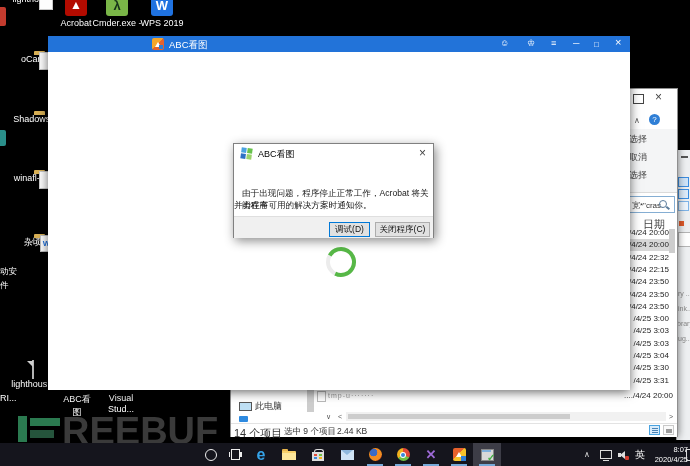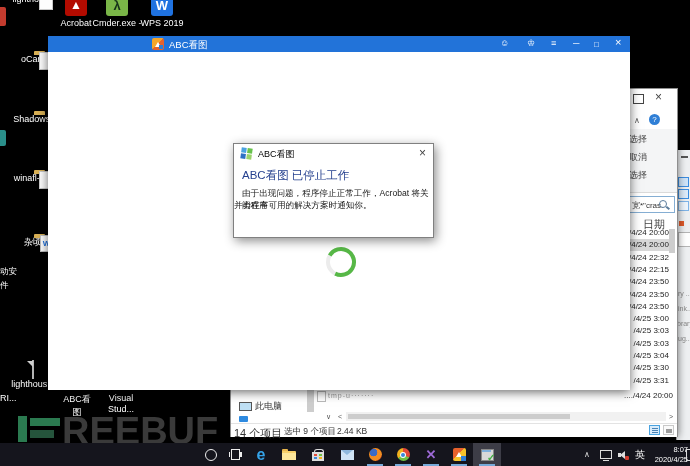--- a/index.html
+++ b/index.html
@@ -219,23 +219,26 @@
     <div class="abs" style="left:0;top:0;width:100%;height:19px;background:#fff;">
       <span class="abs" style="left:7px;top:4px;width:11px;height:11px;transform:rotate(8deg);">
         <span class="abs" style="left:0;top:0;width:5px;height:5px;background:#4aa3e0;"></span>
         <span class="abs" style="left:6px;top:0;width:5px;height:5px;background:#67c24c;"></span>
         <span class="abs" style="left:0;top:6px;width:5px;height:5px;background:#2e71c4;"></span>
         <span class="abs" style="left:6px;top:6px;width:5px;height:5px;background:#9bd36a;"></span>
       </span>
       <span class="abs" style="left:24px;top:4px;font-size:9px;color:#000;">ABC看图</span>
       <span class="abs" style="right:7px;top:2px;font-size:12px;color:#444;">×</span>
     </div>
-    <div class="abs" style="left:8px;top:24px;font-size:11.5px;color:#26418f;">ABC看图 已停止工作</div>
     <div class="abs" style="left:8px;top:44px;font-size:8.6px;color:#1a1a1a;">由于出现问题，程序停止正常工作，Acrobat 将关闭程序，</div>
     <div class="abs" style="left:0;top:56px;font-size:8.6px;color:#1a1a1a;">并会在有可用的解决方案时通知你。</div>
+    <div class="abs" style="left:0;top:72px;width:100%;height:21px;background:#f0f0f0;border-top:1px solid #dfdfdf;">
+      <span class="dlg-btn" style="left:95px;width:41px;border:1px solid #0078d7;">调试(D)</span>
+      <span class="dlg-btn" style="left:141px;width:55px;border:1px solid #adadad;">关闭程序(C)</span>
+    </div>
   </div>
 
   <div class="taskbar">
 
 
     <div class="tb-ic" style="left:200px;width:22px;">
       <span style="width:10px;height:10px;border:1.5px solid #eee;border-radius:50%;"></span>
     </div>
 
     <div class="tb-ic" style="left:224px;width:22px;">

